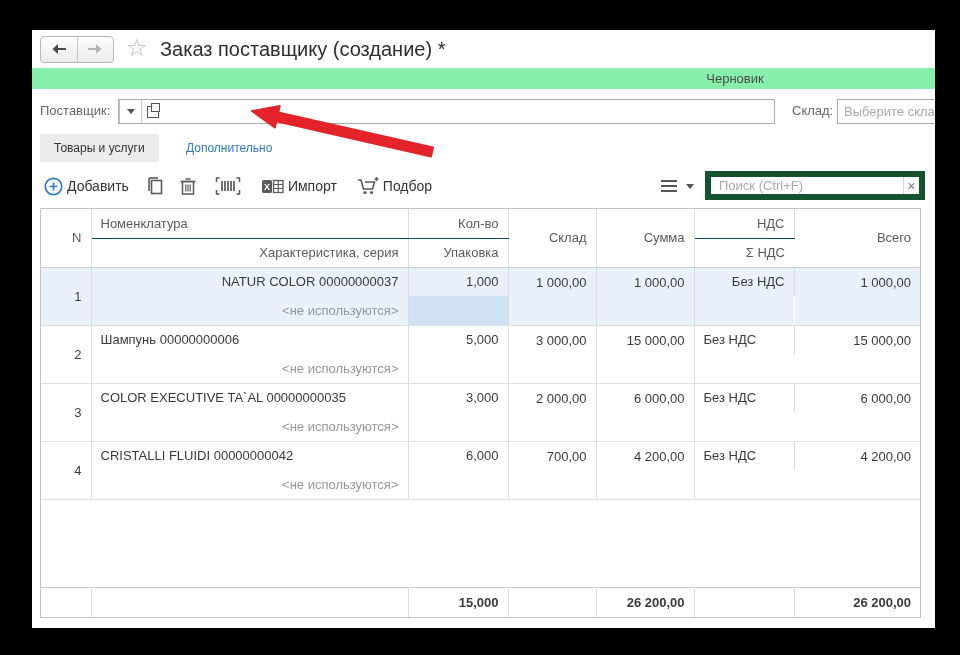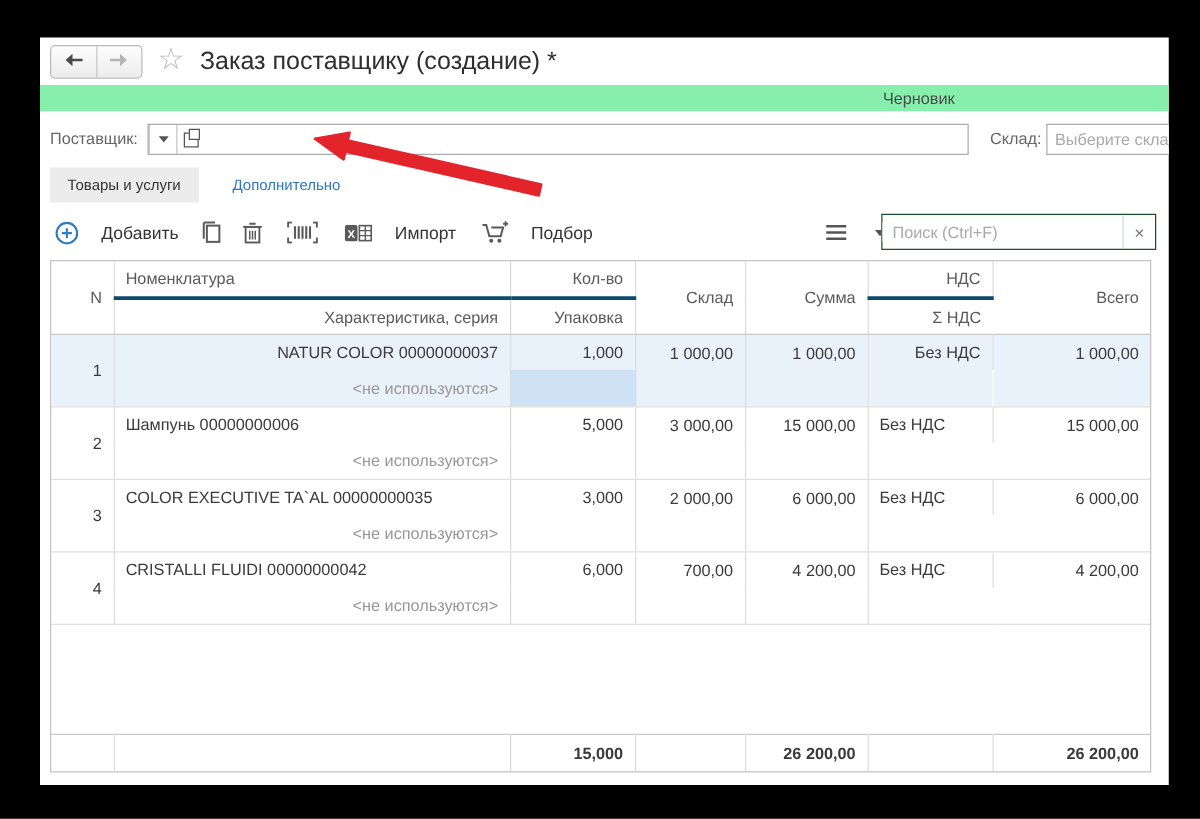--- a/index.html
+++ b/index.html
@@ -50,45 +50,45 @@
     font-family:"Liberation Sans", sans-serif;color:#222;
   }
   input::placeholder{color:#a9a9a9;opacity:1;}
   
   .tabs{position:absolute;left:0;top:104px;width:100%;height:30px;}
   .tab{position:absolute;top:0;height:28px;display:flex;align-items:center;font-size:12px;cursor:pointer;white-space:nowrap;}
   .tab.active{left:8px;padding:0 14px;background:#ececec;color:#333;}
   .tab.inactive{left:148px;padding:0 6px;color:#3078c4;}
   
   .toolbar{position:absolute;left:0;top:138px;width:100%;height:36px;display:flex;align-items:center;}
-  .tbtn{display:flex;align-items:center;gap:18px;cursor:pointer;color:#333;font-size:14px;white-space:nowrap;}
+  .tbtn{display:flex;align-items:center;gap:4px;cursor:pointer;color:#333;font-size:14px;white-space:nowrap;}
   .tbtn svg{display:block;}
   .menu-caret{width:0;height:0;border-left:4px solid transparent;border-right:4px solid transparent;border-top:5px solid #555;margin-left:4px;}
   .searchbox{
     position:absolute;left:673px;top:3px;width:220px;height:29px;box-sizing:border-box;
-    border:1px solid #14532d;display:flex;align-items:center;background:#fff;
+    border:6px solid #14532d;display:flex;align-items:center;background:#fff;
   }
   .searchbox input{flex:1;border:none;outline:none;font-size:13px;padding:0 8px;font-family:"Liberation Sans", sans-serif;}
   .searchbox .divider{width:1px;height:100%;background:#c9dcf0;}
   .searchbox .clear{width:26px;text-align:center;color:#777;font-size:14px;cursor:pointer;}
   
   .tablewrap{
     position:absolute;left:8px;top:178px;width:881px;height:410px;box-sizing:border-box;
     border:1px solid #c3c3c3;display:flex;flex-direction:column;background:#fff;
   }
   table.grid{border-collapse:collapse;table-layout:fixed;width:100%;}
   .grid td{
     font-size:13px;color:#3a3a3a;padding:0 9px;white-space:nowrap;overflow:hidden;
     border-right:1px solid #dcdcdc;height:29px;box-sizing:border-box;
   }
   .grid td:last-child{border-right:none;}
   .grid .hdr{color:#5a5a5a;}
   .grid .t-c{text-align:right;}
   .grid .t-r{text-align:right;}
-  .grid .bb{border-bottom:3px solid #0c4a6e;}
+  .grid .bb{border-bottom:1px solid #0c4a6e;}
   .grid .hb{border-bottom:1px solid #c9c9c9;}
   .grid .rbb{border-bottom:1px solid #e0e0e0;}
   .grid .muted{color:#979797;}
   .grid .hl{background:#e9f2fb;text-align:right;}
   .grid .sel{background:#cfe1f5;}
   .filler{flex:1;}
   table.foot{border-top:1px solid #c9c9c9;}
   .foot td{height:30px;}
   .b{font-weight:bold;color:#2d2d2d;}
   

